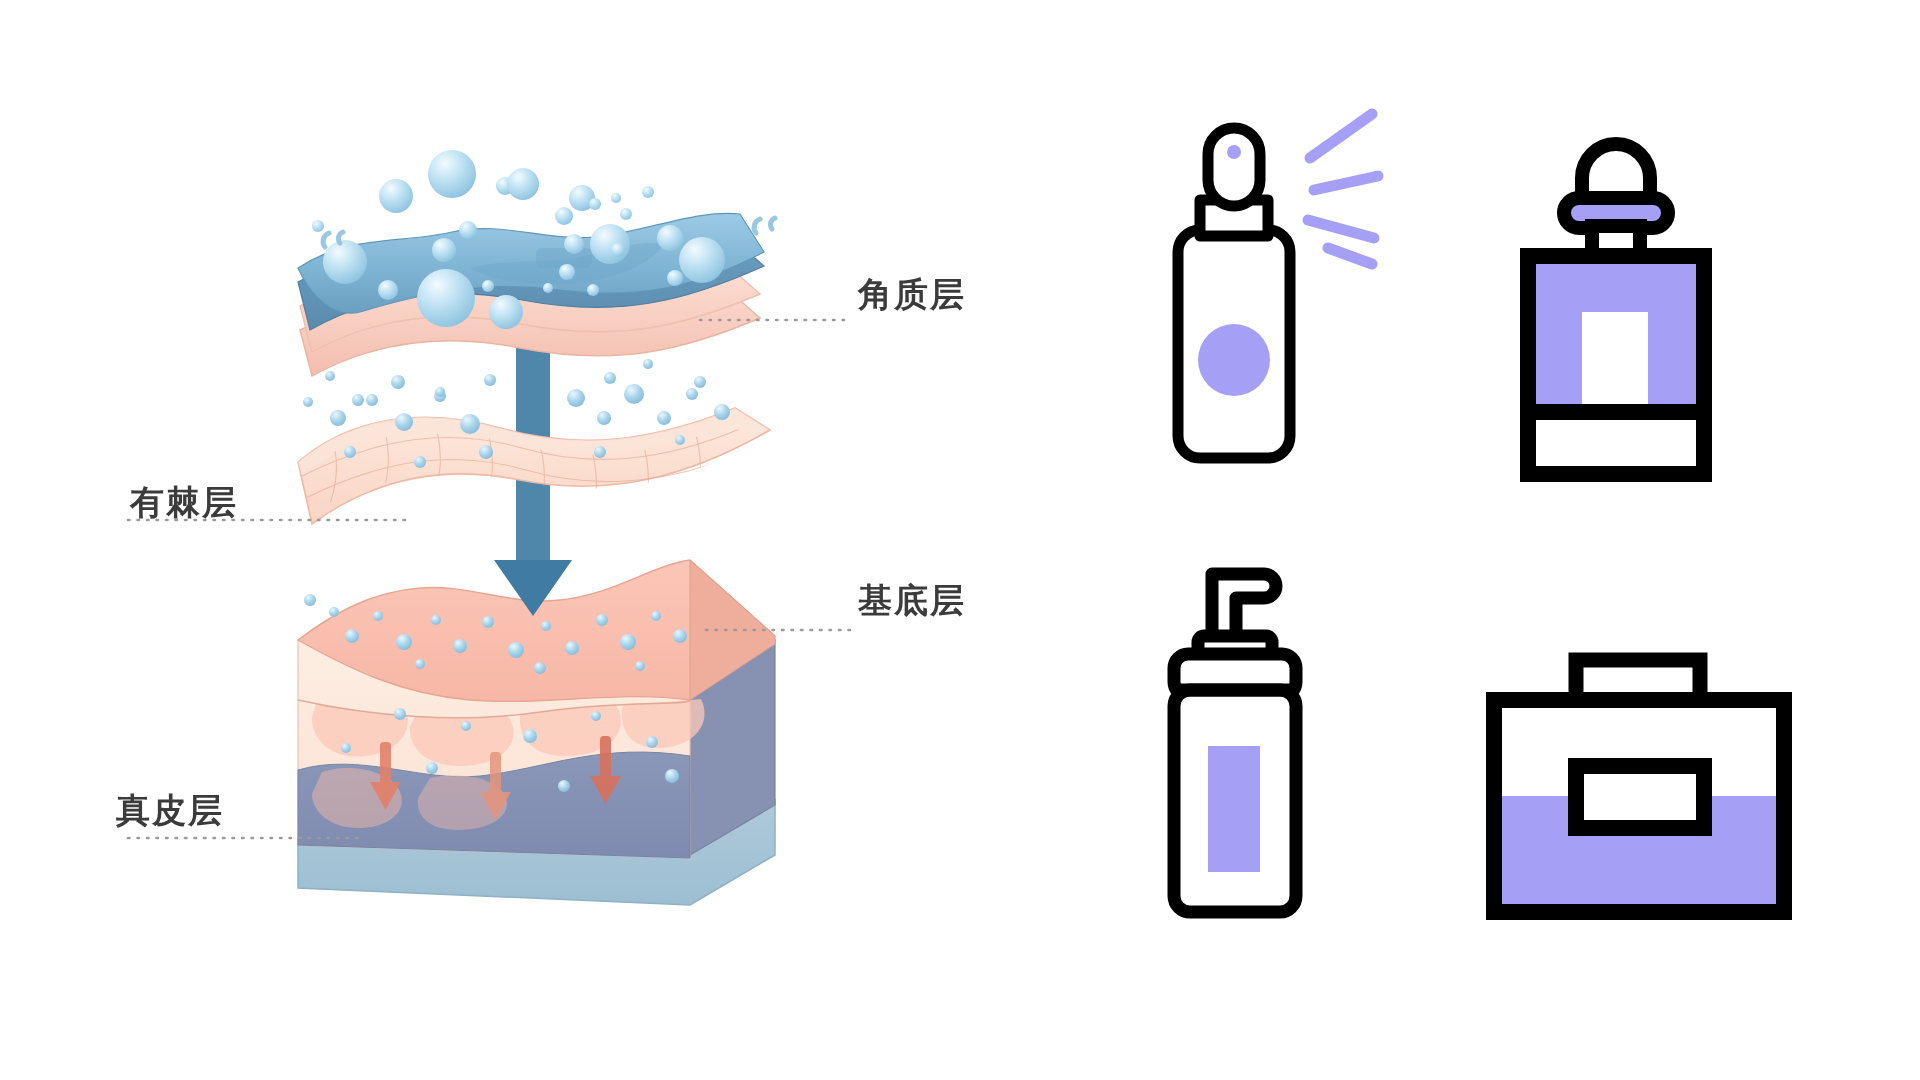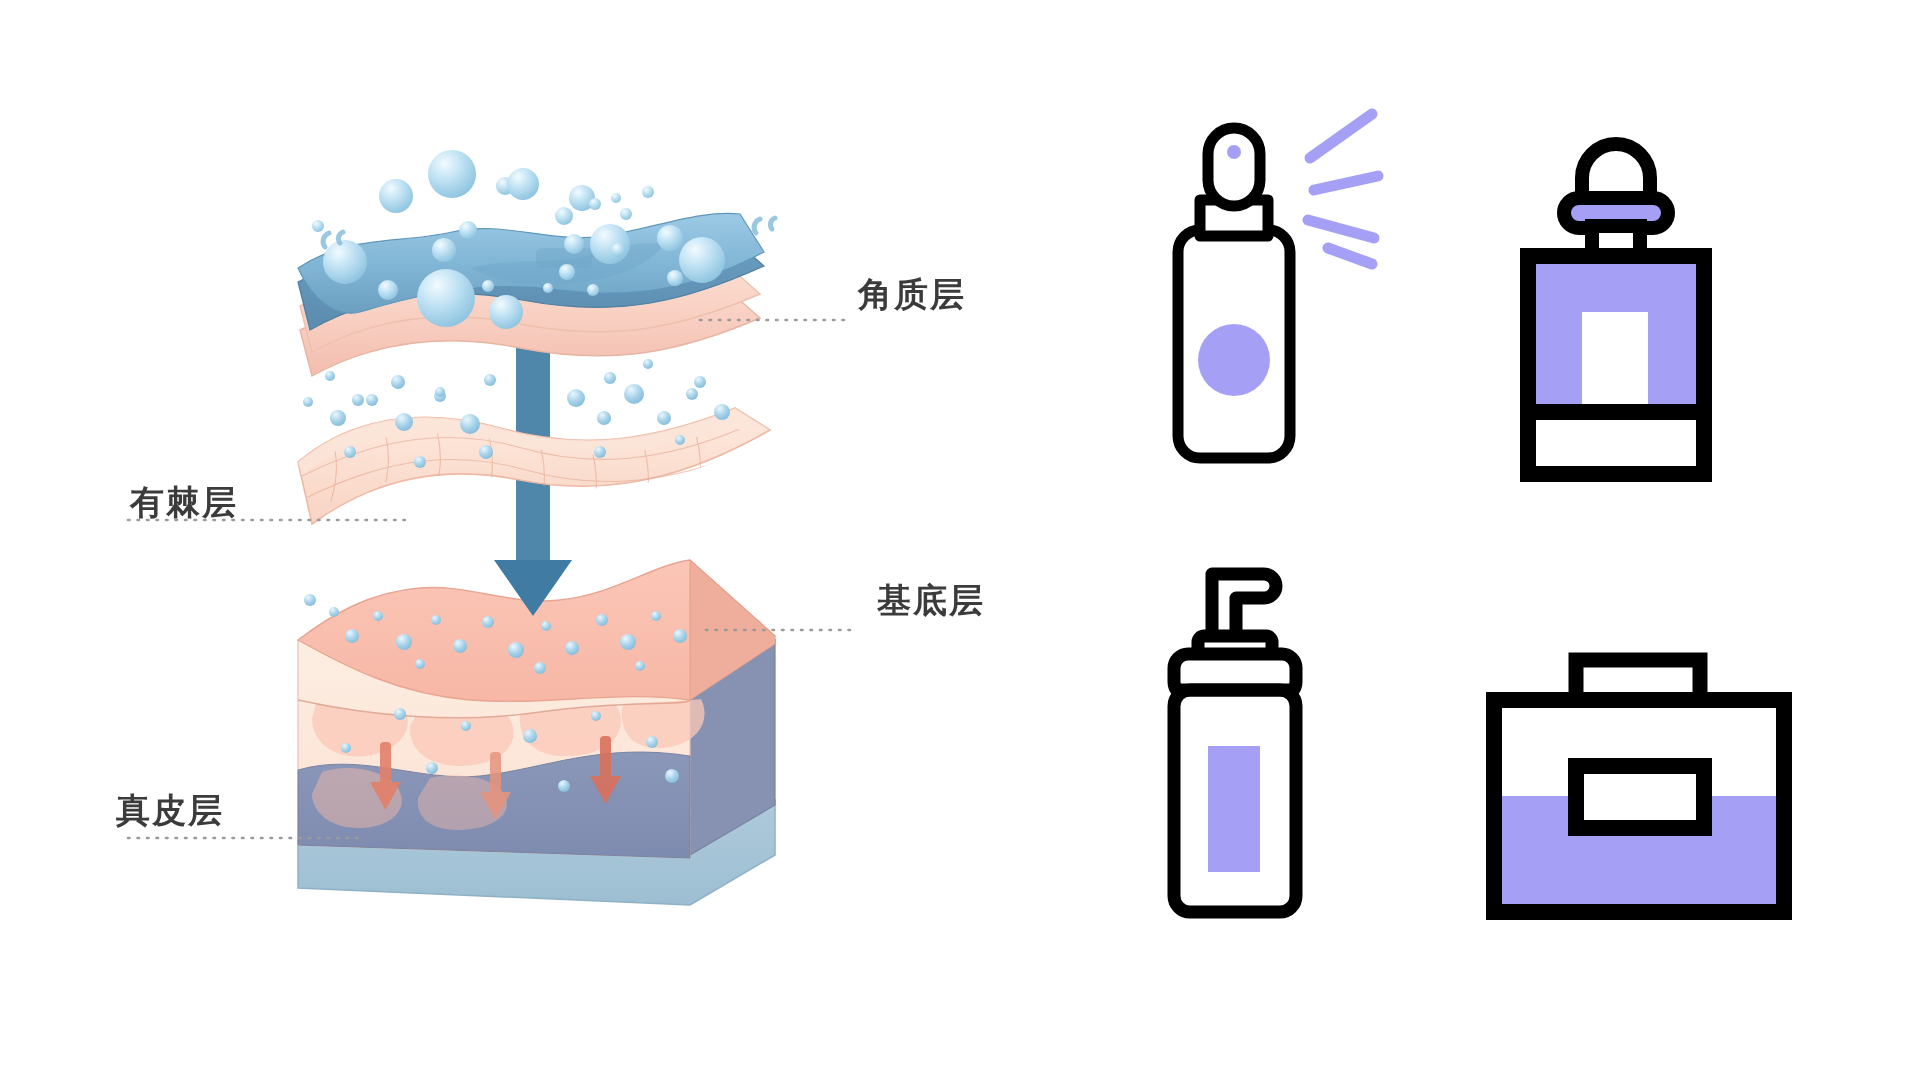--- a/index.html
+++ b/index.html
@@ -32,21 +32,21 @@
     position: absolute;
     font-size: 34px;
     font-weight: 700;
     color: #3b3b3b;
     letter-spacing: 2px;
     white-space: nowrap;
     font-family: "DejaVu Sans", "Liberation Sans", sans-serif;
   }
   .label-corneum { left: 858px; top: 272px; }
   .label-spinosum { left: 130px; top: 480px; }
-  .label-basale { left: 858px; top: 578px; margin-left: 19px; }
+  .label-basale { left: 858px; top: 578px; }
   .label-dermis  { left: 116px; top: 788px; }
 
   
   #product-icons {
     position: absolute;
     left: 1150px;
     top: 90px;
     width: 700px;
     height: 860px;
   }

